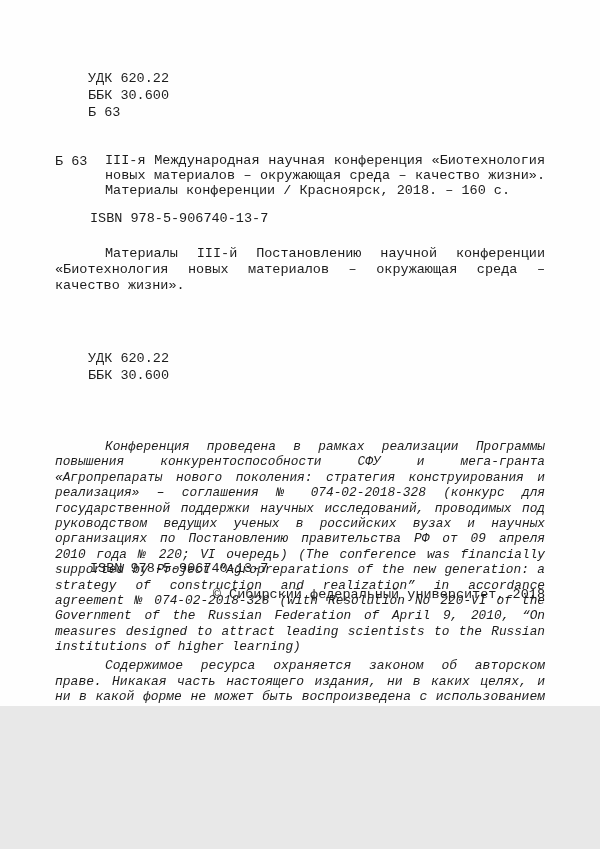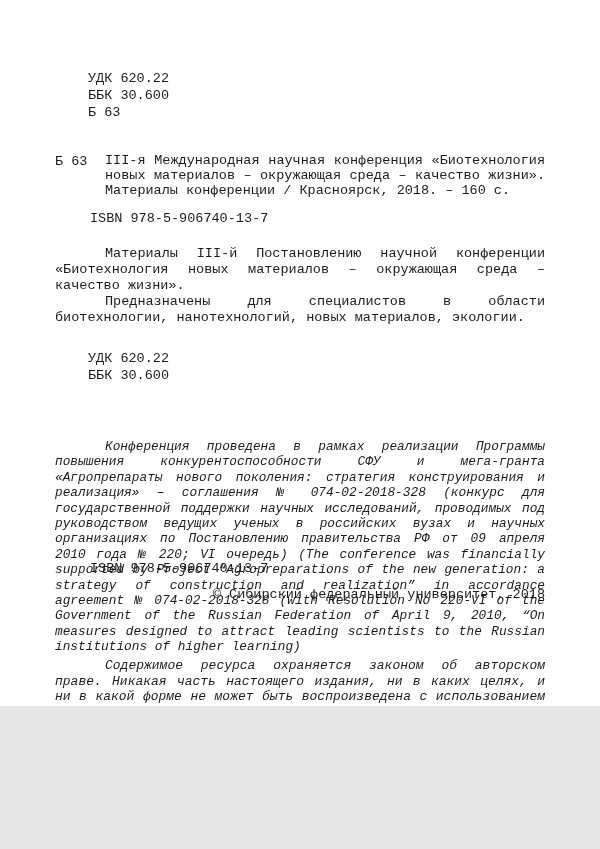--- a/index.html
+++ b/index.html
@@ -84,21 +84,20 @@
     <div>Б 63</div>
   </div>
 
   <div class="abs catalog-label">Б 63</div>
   <div class="abs catalog-text">III-я Международная научная конференция «Биотехнология новых материалов – окружающая среда – качество жизни». Материалы конференции / Красноярск, 2018. – 160 с.</div>
 
   <div class="abs isbn-top">ISBN 978-5-906740-13-7</div>
 
   <div class="abs annotation">
     <p>Материалы III-й Постановлению научной конференции «Биотехнология новых материалов – окружающая среда – качество жизни».</p>
-    <p>Предназначены для специалистов в области биотехнологии, нанотехнологий, новых материалов, экологии.</p>
   </div>
 
   <div class="abs codes-mid">
     <div>УДК 620.22</div>
     <div>ББК 30.600</div>
   </div>
 
   <div class="abs funding">Конференция проведена в рамках реализации Программы повышения конкурентоспособности СФУ и мега-гранта «Агропрепараты нового поколения: стратегия конструирования и реализация» – соглашения № 074-02-2018-328 (конкурс для государственной поддержки научных исследований, проводимых под руководством ведущих ученых в российских вузах и научных организациях по Постановлению правительства РФ от 09 апреля 2010 года № 220; VI очередь) (The conference was financially supported by Project “Agropreparations of the new generation: a strategy of construction and realization” in accordance agreement № 074-02-2018-328 (with Resolution No 220-VI of the Government of the Russian Federation of April 9, 2010, “On measures designed to attract leading scientists to the Russian institutions of higher learning)</div>
 
   <div class="abs isbn-bottom">ISBN 978-5-906740-13-7</div>

